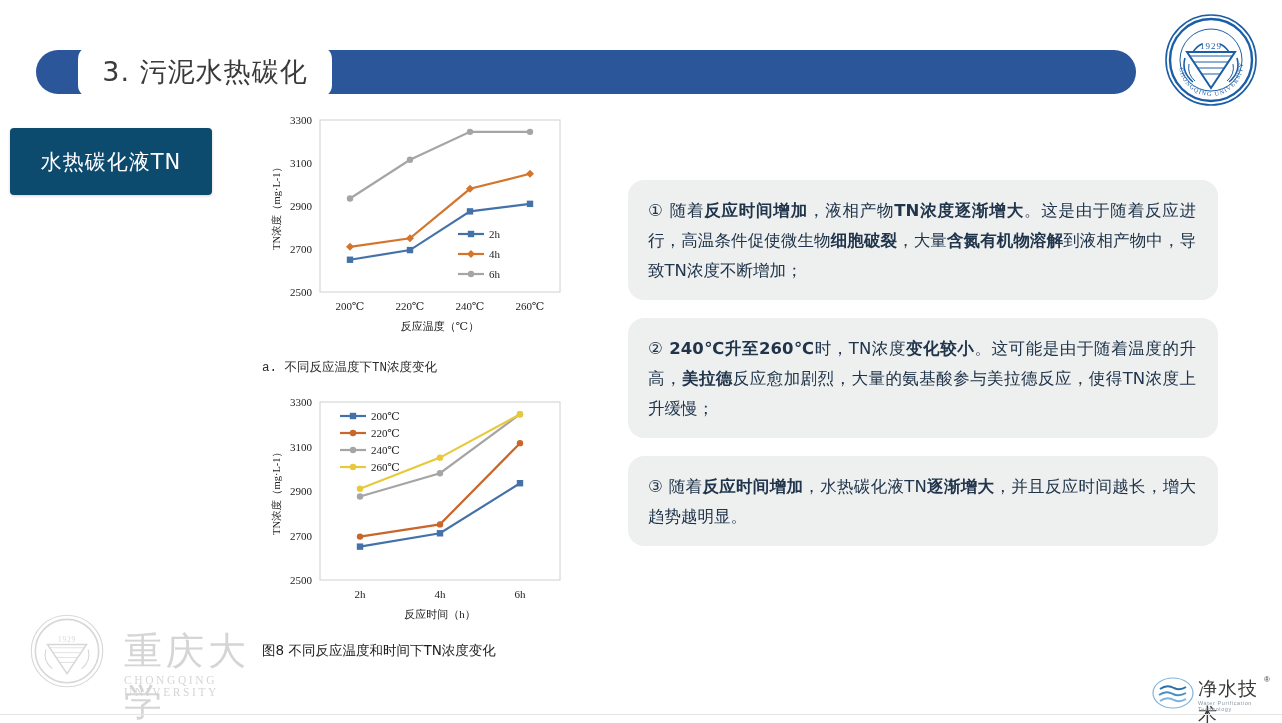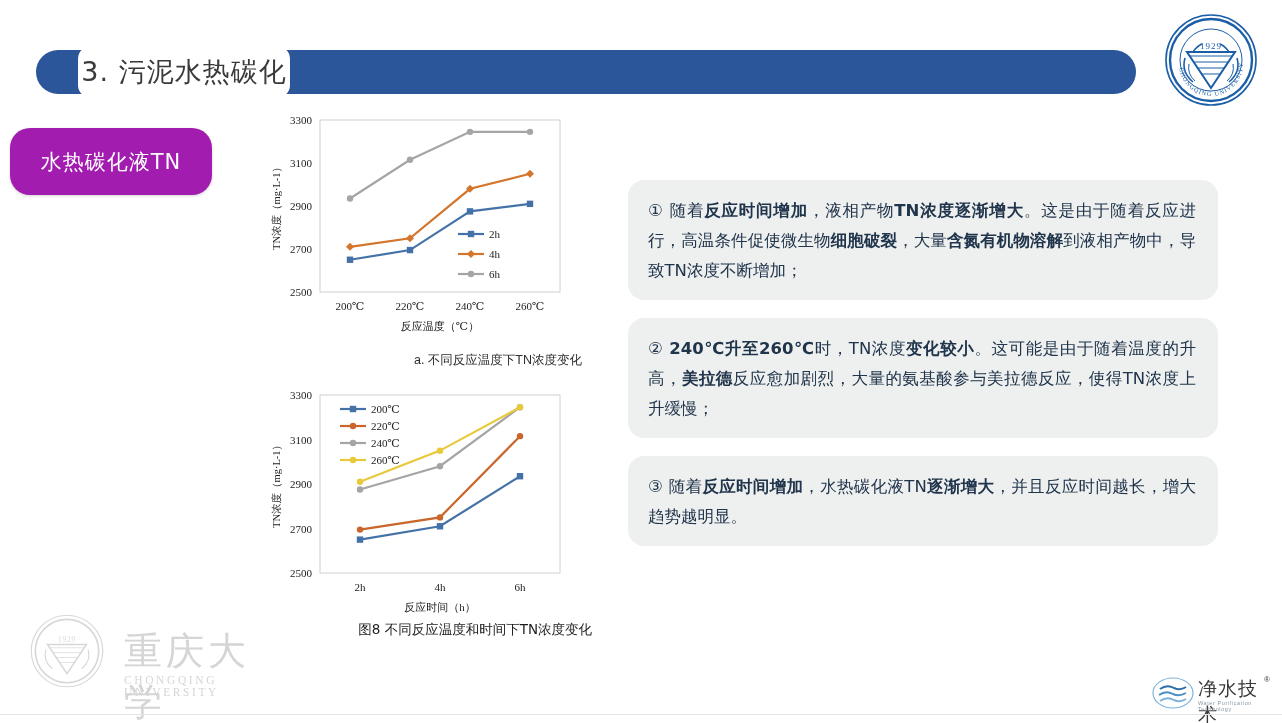--- a/index.html
+++ b/index.html
@@ -11,50 +11,50 @@
     color:#1f2b3a;
   }
   .slide{position:absolute;left:0;top:0;width:1282px;height:723px;background:#fff;}
 
   
   .header-bar{
     position:absolute;left:36px;top:50px;width:1100px;height:44px;
     background:#2b5699;border-radius:22px;
   }
   .header-title-box{
-    position:absolute;left:78px;top:46px;width:212px;height:52px;
+    position:absolute;left:78px;top:46px;width:254px;height:52px;
     background:#ffffff;border-radius:13px;
     display:flex;align-items:center;justify-content:center;
   }
   .header-title-box span{
     font-size:27px;color:#3a3a3a;letter-spacing:1px;white-space:nowrap;
     font-family:"DejaVu Sans","Liberation Sans",sans-serif;
   }
 
   
   .seal{position:absolute;left:1163px;top:12px;width:96px;height:96px;}
   
   .left-tag{
     position:absolute;left:10px;top:128px;width:202px;height:67px;
-    background:#a21caf;border-radius:20px;
+    background:#0c4a6e;border-radius:4px;
     display:flex;align-items:center;justify-content:center;
     box-shadow:0 1px 3px rgba(0,0,0,.18);
   }
   .left-tag span{color:#fff;font-size:21px;letter-spacing:1px;
     font-family:"DejaVu Sans","Liberation Sans",sans-serif;}
 
   
   .figure-col{position:absolute;left:262px;top:112px;width:330px;height:545px;}
   .chart-wrap{position:relative;width:320px;}
   .chart-caption{
-    text-align:right;font-size:12.5px;color:#2c2c2c;margin-top:8px;
-    font-family:Liberation Sans, sans-serif;
+    text-align:left;font-size:12.5px;color:#2c2c2c;margin-top:15px;
+    font-family:Liberation Mono, monospace;
   }
   .fig-caption{
-    text-align:right;font-size:13.5px;color:#1d1d1d;
+    text-align:left;font-size:13.5px;color:#1d1d1d;margin-top:14px;
     font-family:"DejaVu Sans","Liberation Sans",sans-serif;
   }
 
   
   .cards{position:absolute;left:628px;top:180px;width:590px;}
   .card{
     background:#eef0ef;border-radius:16px;
     padding:16px 22px 14px 20px;margin-bottom:18px;
     color:#20344b;font-size:16.5px;line-height:1.82;
     font-family:"DejaVu Sans","Liberation Sans",sans-serif;

